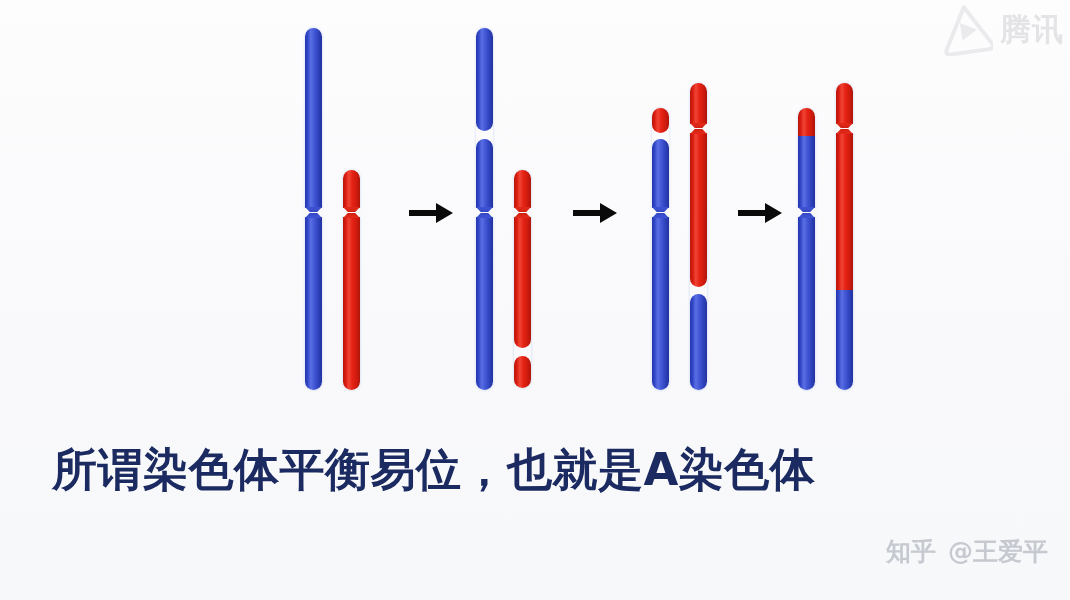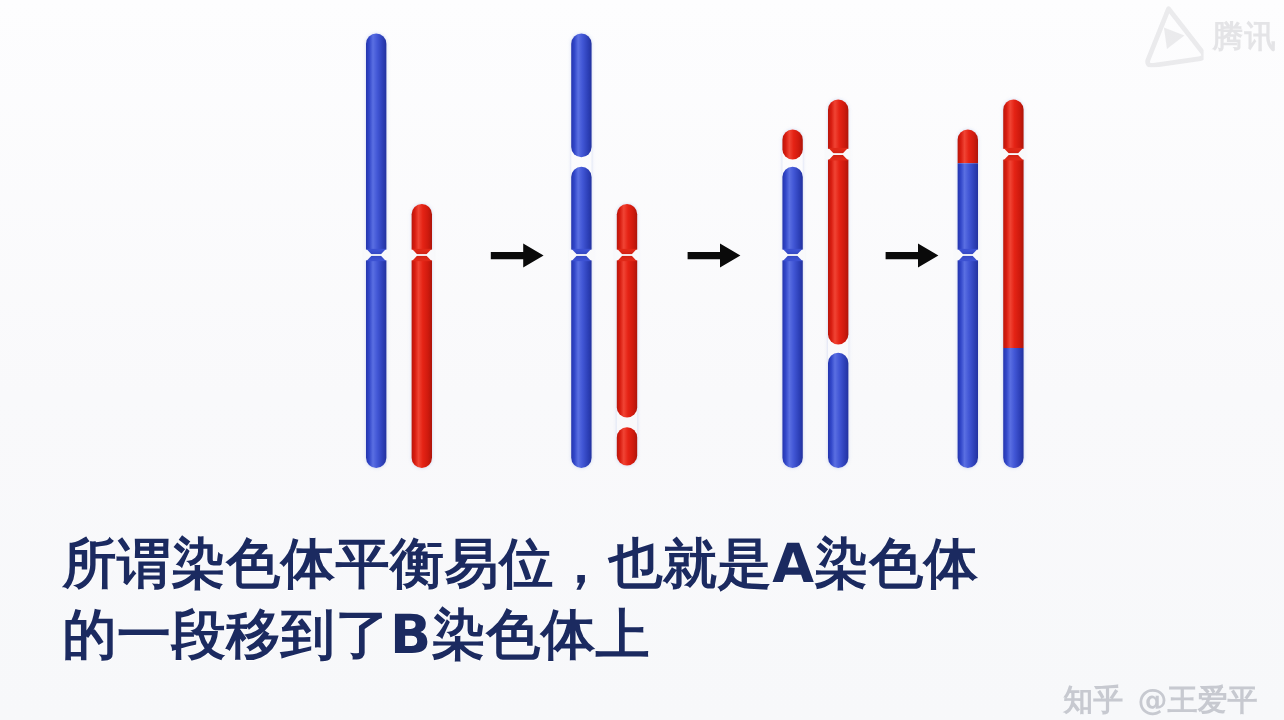--- a/index.html
+++ b/index.html
@@ -128,30 +128,30 @@
     right: 6px;
     top: 4px;
     display: flex;
     align-items: center;
     gap: 7px;
     opacity: 0.34;
   }
   .tx-logo { width: 52px; height: 52px; }
   .tx-text {
     color: #b7b7bc;
-    font-size: 26px;
+    font-size: 31px;
     font-weight: 700;
     letter-spacing: 1px;
     font-family: Liberation Mono, monospace;
   }
 
   #zhihu-watermark {
     position: absolute;
     right: 22px;
-    bottom: 0;
+    bottom: 32px;
     display: flex;
     align-items: baseline;
     gap: 12px;
     color: #c3c6cd;
     opacity: 0.92;
   }
   .zh-brand {
     font-size: 25px;
     font-weight: 700;
     font-family: "DejaVu Sans", "Liberation Sans", sans-serif;
@@ -219,21 +219,20 @@
       </div>
       <div class="arrow" style="left: 737px; top: 200px;">
         <svg viewBox="0 0 46 26" width="46" height="26" aria-hidden="true">
           <path d="M1 10 L28 10 L28 3 L45 13 L28 23 L28 16 L1 16 Z" fill="#0a0a0a"></path>
         </svg>
       </div>
     </div>
 
   <div id="caption">
     <span class="line">所谓染色体平衡易位，也就是A染色体</span>
-    <span class="line">的一段移到了B染色体上</span>
   </div>
 
   <div id="tencent-watermark">
     <span class="tx-logo">
       <svg viewBox="0 0 52 52" width="52" height="52" aria-hidden="true">
         <path d="M26 3 L49 43 Q51 48 45 48 L7 48 Q1 48 3 43 Z" fill="none" stroke="#c9c9ce" stroke-width="4" stroke-linejoin="round" transform="rotate(-8 26 26)"></path>
         <path d="M20 18 L36 27 L20 36 Z" fill="#c9c9ce" transform="rotate(-8 26 26)"></path>
       </svg>
     </span>
     <span class="tx-text">腾讯</span>

